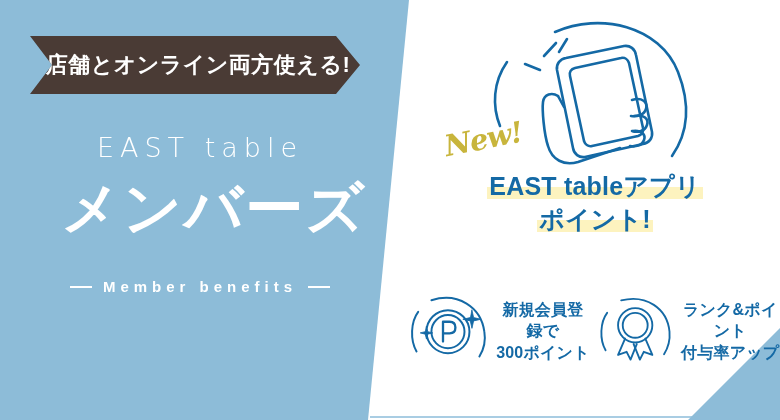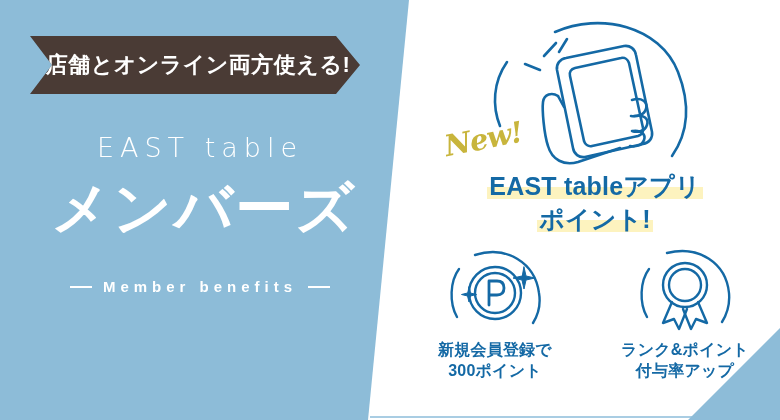--- a/index.html
+++ b/index.html
@@ -104,21 +104,21 @@
     width: 400px;
     text-align: center;
     color: #ffffff;
     font-size: 27px;
     font-weight: 300;
     letter-spacing: 6px;
     font-family: "DejaVu Sans", "Liberation Sans", sans-serif;
   }
   .brand-jp {
     position: absolute;
-    left: 4px;
+    left: 14px;
     top: 178px;
     width: 400px;
     text-align: center;
     color: #ffffff;
     font-size: 58px;
     font-weight: bold;
     letter-spacing: 2px;
     line-height: 1.05;
   }
   .subline {
@@ -195,21 +195,21 @@
     position: absolute;
     left: 400px;
     top: 245px;
     width: 380px;
     height: 170px;
     display: flex;
   }
   .feature {
     flex: 1;
     display: flex;
-    flex-direction: column;
+    flex-direction: row;
     align-items: center;
   }
   .feature .ficon {
     width: 116px;
     height: 92px;
   }
   .feature .flabel {
     margin-top: 2px;
     text-align: center;
     color: #1469a5;

